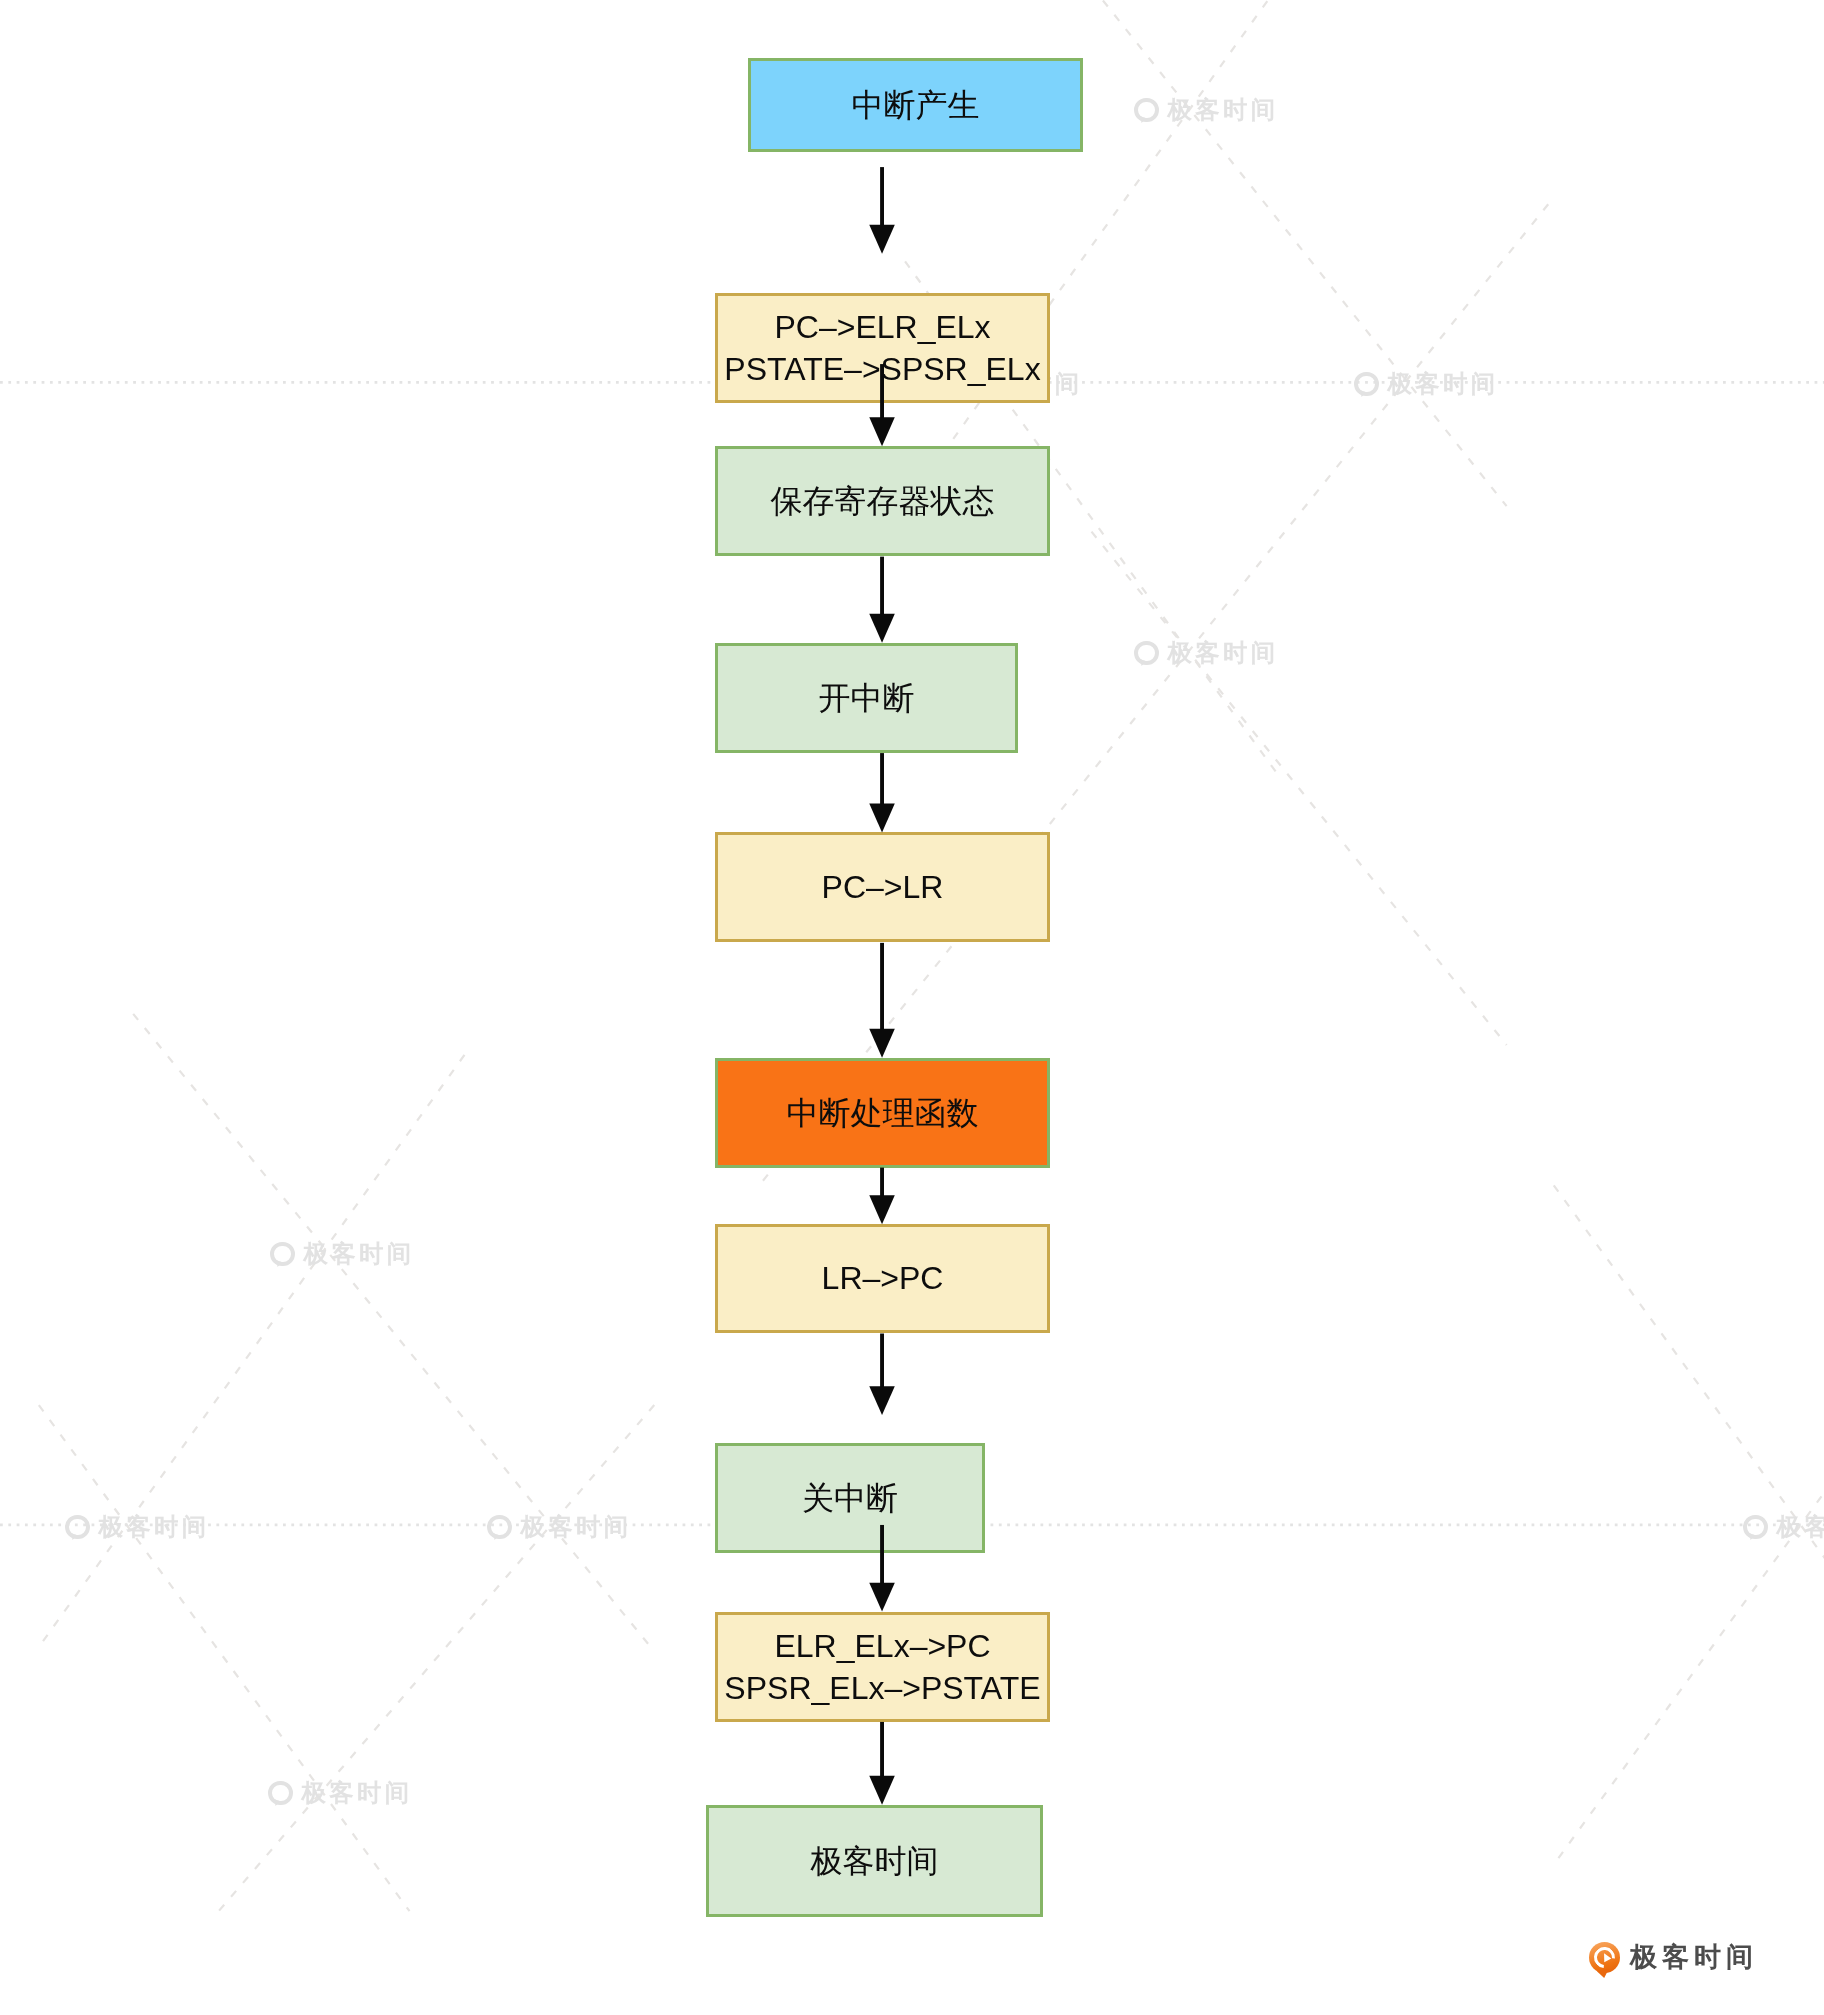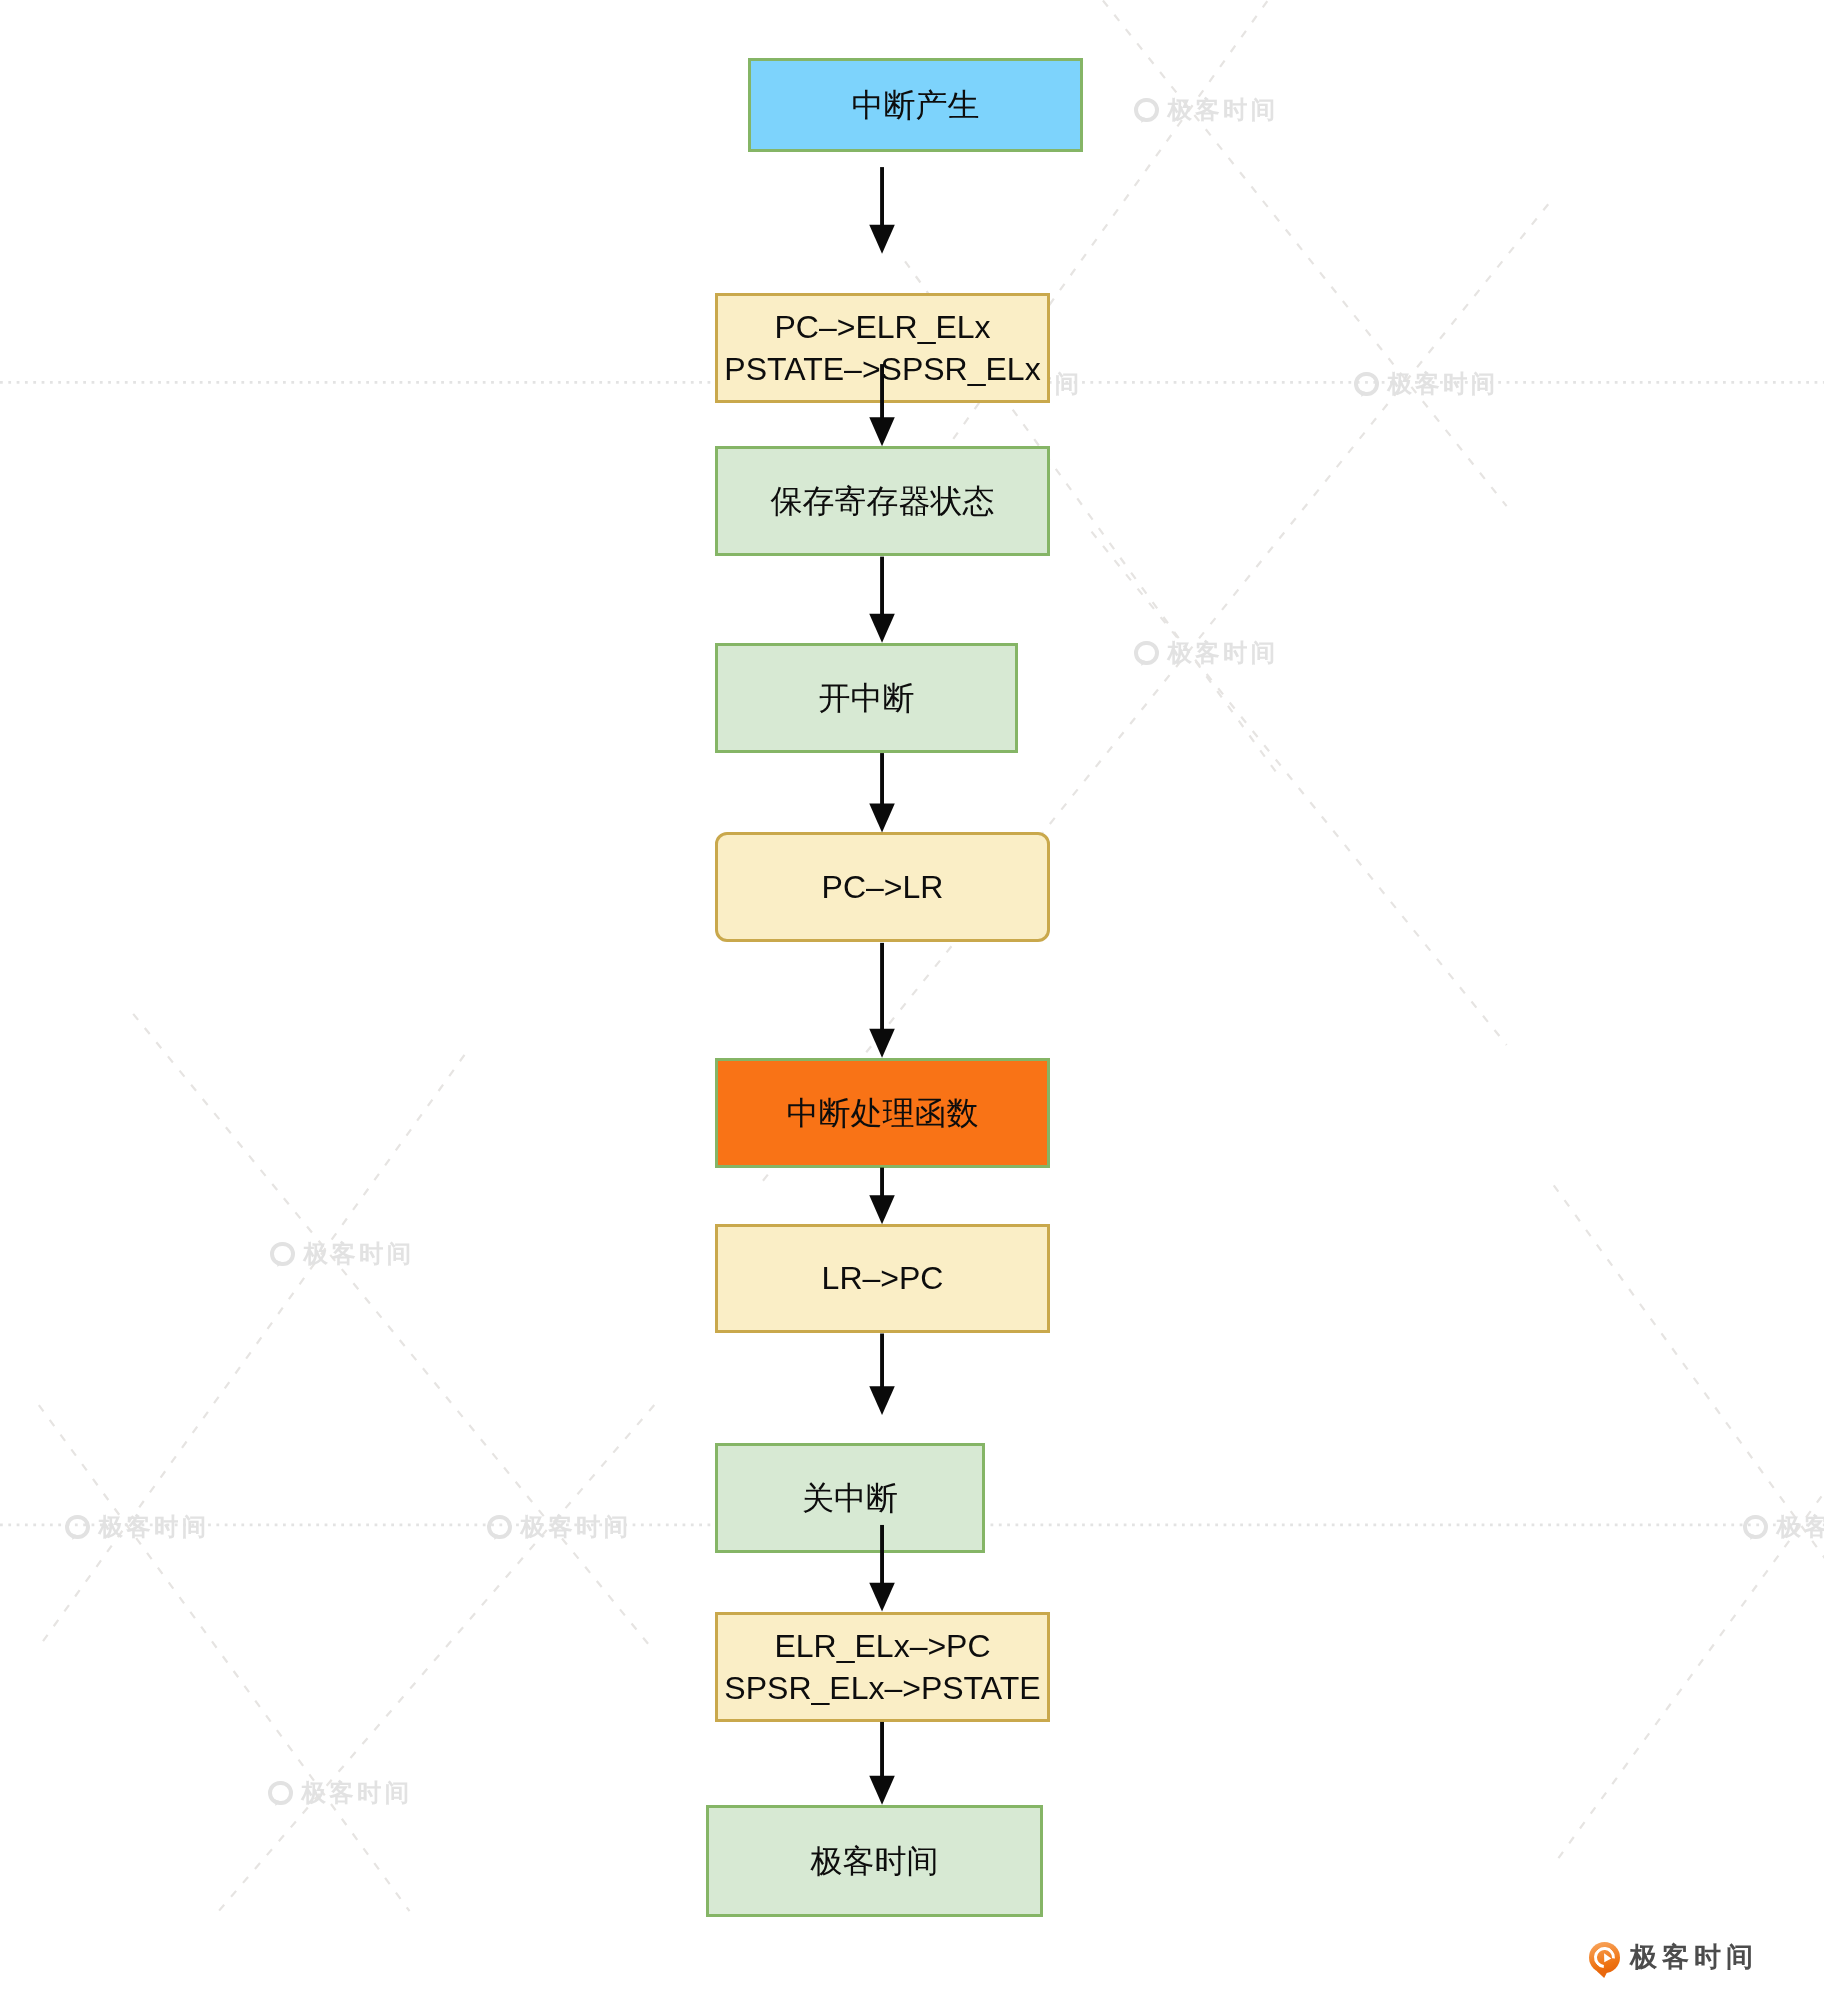--- a/index.html
+++ b/index.html
@@ -139,21 +139,21 @@
         <span>极客时间</span>
       </div>
     </div>
 
   <div id="node-layer">
       <div class="node" style="left: 715px; top: 58px; width: 335px; height: 94px; background: #7dd3fc; border-color: rgb(133, 181, 102); margin-left: 33px;">中断产生</div>
       <div class="node" style="left: 715px; top: 254px; width: 335px; height: 110px; background: rgb(250, 238, 198); border-color: rgb(201, 168, 76); margin-top: 39px;">PC–&gt;ELR_ELx
 PSTATE–&gt;SPSR_ELx</div>
       <div class="node" style="left: 715px; top: 446px; width: 335px; height: 110px; background: rgb(215, 233, 211); border-color: rgb(133, 181, 102);">保存寄存器状态</div>
       <div class="node" style="left: 715px; top: 643px; width: 303px; height: 110px; background: rgb(215, 233, 211); border-color: rgb(133, 181, 102);">开中断</div>
-      <div class="node" style="left: 715px; top: 832px; width: 335px; height: 110px; background: rgb(250, 238, 198); border-color: rgb(201, 168, 76); border-radius: 12px;">PC–&gt;LR</div>
+      <div class="node" style="left: 715px; top: 832px; width: 335px; height: 110px; background: rgb(250, 238, 198); border-color: rgb(201, 168, 76);">PC–&gt;LR</div>
       <div class="node" style="left: 715px; top: 1058px; width: 335px; height: 110px; background: #f97316; border-color: rgb(133, 181, 102);">中断处理函数</div>
       <div class="node" style="left: 715px; top: 1224px; width: 335px; height: 109px; background: rgb(250, 238, 198); border-color: rgb(201, 168, 76);">LR–&gt;PC</div>
       <div class="node" style="left: 715px; top: 1415px; width: 270px; height: 110px; background: rgb(215, 233, 211); border-color: rgb(133, 181, 102); margin-top: 28px;">关中断</div>
       <div class="node" style="left: 715px; top: 1612px; width: 335px; height: 110px; background: rgb(250, 238, 198); border-color: rgb(201, 168, 76);">ELR_ELx–&gt;PC
 SPSR_ELx–&gt;PSTATE</div>
       <div class="node" style="left: 706px; top: 1805px; width: 337px; height: 112px; background: rgb(215, 233, 211); border-color: rgb(133, 181, 102);">极客时间</div>
     </div>
 
   <svg id="arrows" width="1824" height="2015" viewBox="0 0 3287 3631">
       <line x1="1589.5" y1="301" x2="1589.5" y2="417" stroke="#0a0a0a" stroke-width="7"></line>

